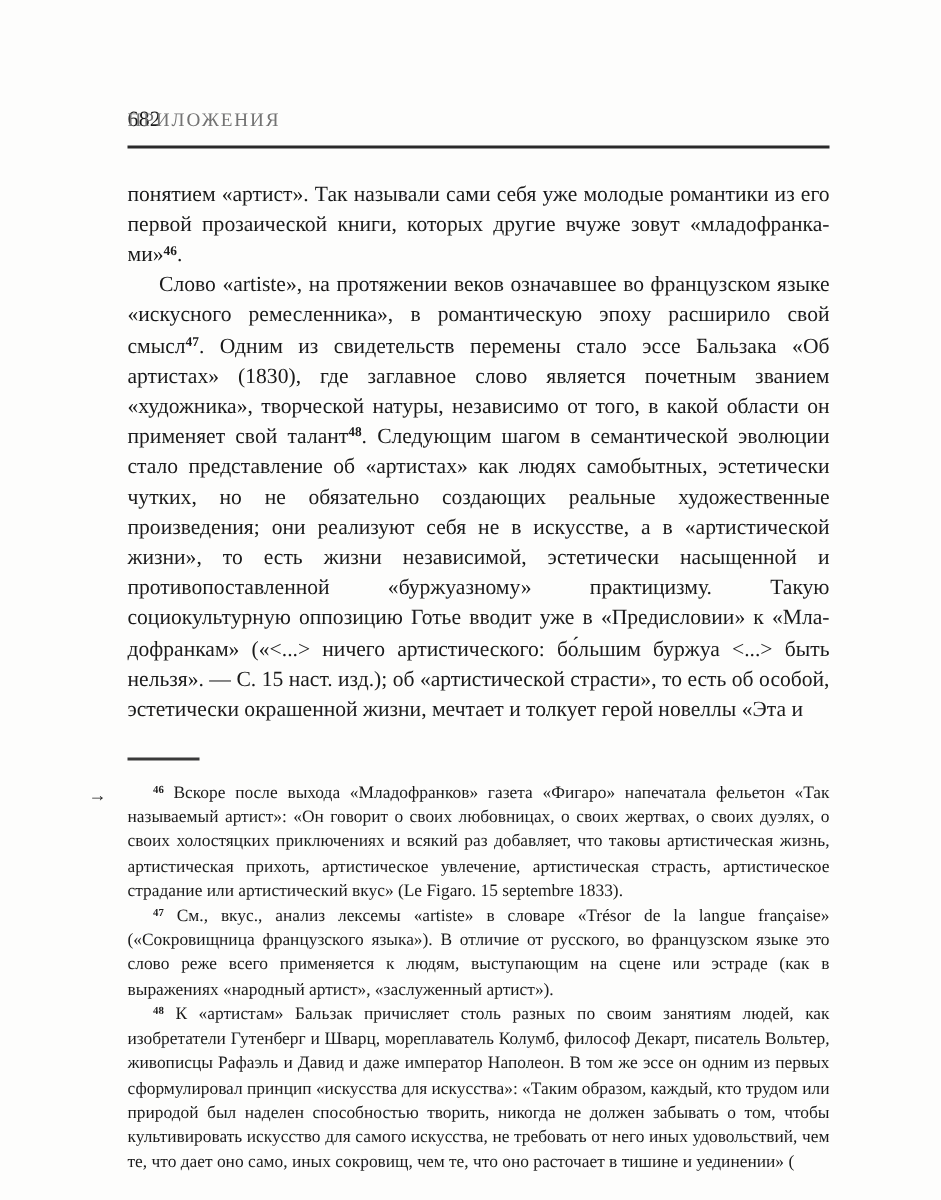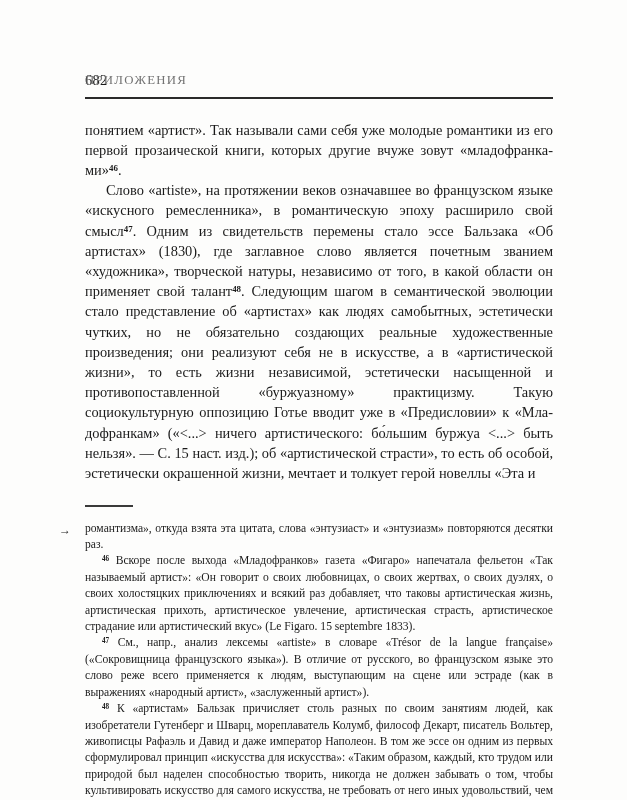--- a/index.html
+++ b/index.html
@@ -138,30 +138,27 @@
       <p class="indent">
         <span>Слово «artiste», на протяжении веков означавшее во французском языке «искусного ремесленника», в романтическую эпоху расширило свой смысл</span><sup>47</sup><span>. Одним из свидетельств перемены стало эссе Бальзака «Об артистах» (1830), где заглавное слово является почетным званием «художника», творческой натуры, независимо от того, в какой области он применяет свой талант</span><sup>48</sup><span>. Следующим шагом в семантической эволюции стало представление об «ар­тистах» как людях самобытных, эстетически чутких, но не обязательно со­здающих реальные художественные произведения; они реализуют себя не в искусстве, а в «артистической жизни», то есть жизни независимой, эстетиче­ски насыщенной и противопоставленной «буржуазному» практицизму. Та­кую социокультурную оппозицию Готье вводит уже в «Предисловии» к «Мла­дофранкам» («&lt;...&gt; ничего артистического: бо́льшим буржуа &lt;...&gt; быть нель­зя». — С. 15 наст. изд.); об «артистической страсти», то есть об особой, эстетически окрашенной жизни, мечтает и толкует герой новеллы «Эта и</span>
       </p>
     </div>
 
     <div class="fn-rule"></div>
 
     <div class="footnotes">
       <span class="cont-arrow">→</span>
 
-      <p>
-        <span>романтизма», откуда взята эта цитата, слова «энтузиаст» и «энтузиазм» повторяются десятки раз.</span>
-      </p>
 
       <p class="indent">
         <sup>46</sup><span> Вскоре после выхода «Младофранков» газета «Фигаро» напечатала фельетон «Так называемый артист»: «Он говорит о своих любовницах, о своих жертвах, о своих дуэлях, о своих холостяцких приключениях и всякий раз добавляет, что таковы арти­стическая жизнь, артистическая прихоть, артистическое увлечение, артистическая страсть, артистическое страдание или артистический вкус» (Le Figaro. 15 septembre 1833).</span>
       </p>
 
       <p class="indent">
-        <sup>47</sup><span> См., напр., анализ лексемы «artiste» в словаре «Trésor de la langue française» («Сокровищница французского языка»). В отличие от русского, во французском языке это слово реже всего применяется к людям, выступающим на сцене или эстраде (как в выражениях «народный артист», «заслуженный артист»).</span>
+        <sup>47</sup><span> См., вкус., анализ лексемы «artiste» в словаре «Trésor de la langue française» («Сокровищница французского языка»). В отличие от русского, во французском языке это слово реже всего применяется к людям, выступающим на сцене или эстраде (как в выражениях «народный артист», «заслуженный артист»).</span>
       </p>
 
       <p class="indent">
         <sup>48</sup><span> К «артистам» Бальзак причисляет столь разных по своим занятиям людей, как изобретатели Гутенберг и Шварц, мореплаватель Колумб, философ Декарт, писатель Вольтер, живописцы Рафаэль и Давид и даже император Наполеон. В том же эссе он одним из первых сформулировал принцип «искусства для искусства»: «Таким образом, каждый, кто трудом или природой был наделен способностью творить, никогда не дол­жен забывать о том, чтобы </span><span class="ital">культивировать искусство для самого искусства</span><span>, не требовать от него иных удовольствий, чем те, что дает оно само, иных сокровищ, чем те, что оно расточает в тишине и уединении» (</span>
       </p>
     </div>
 
   </div>
 </div>
 

